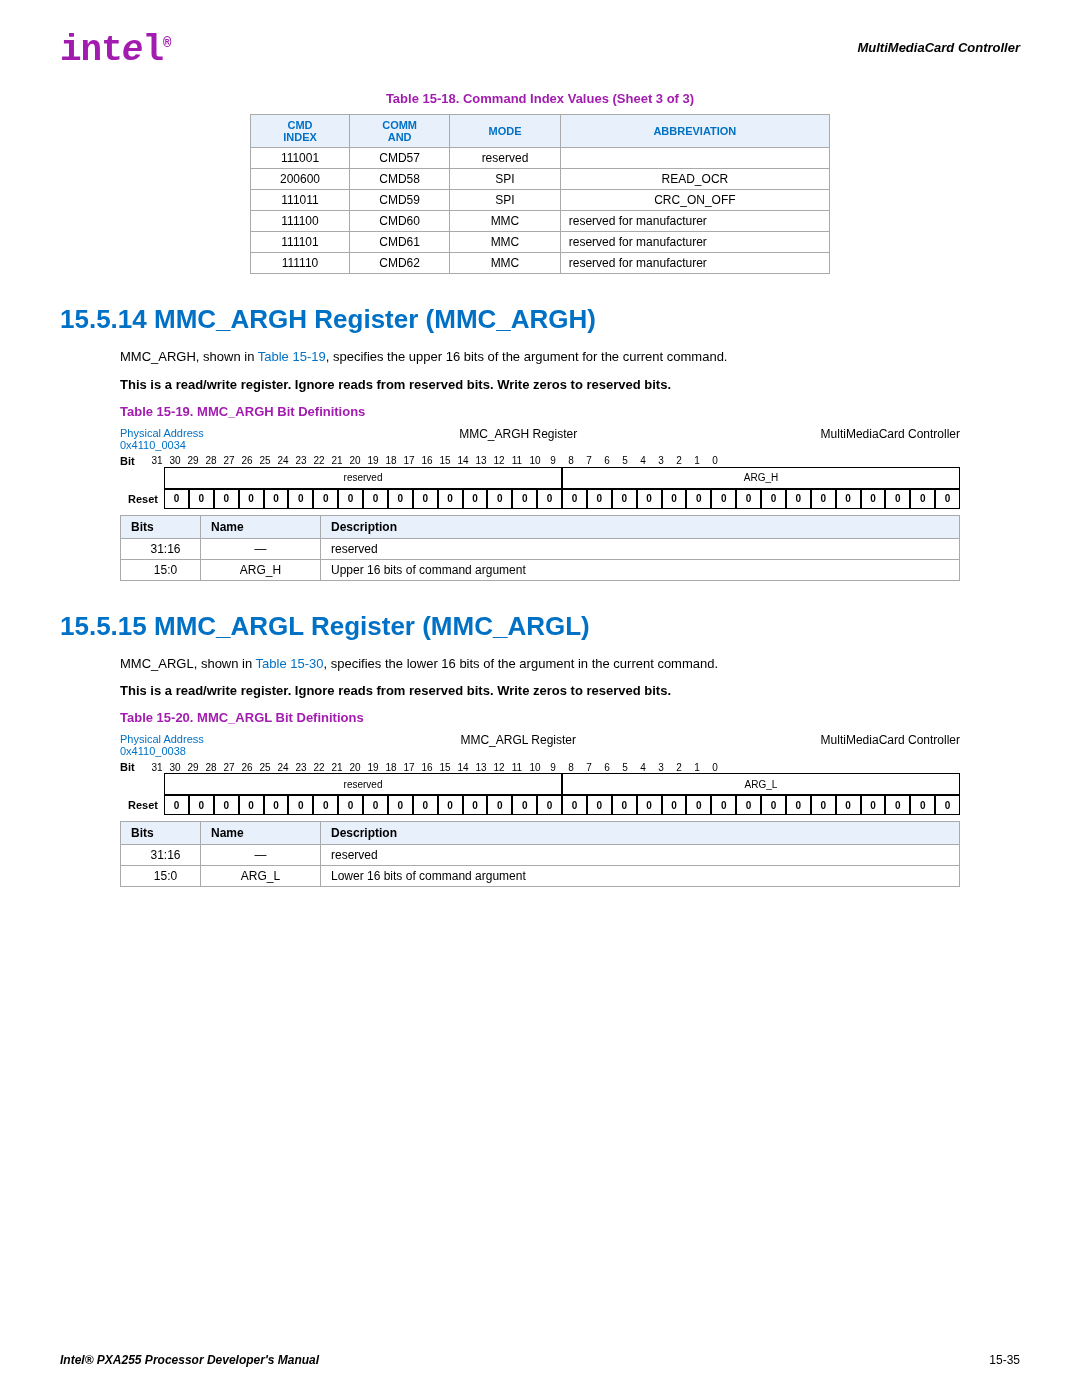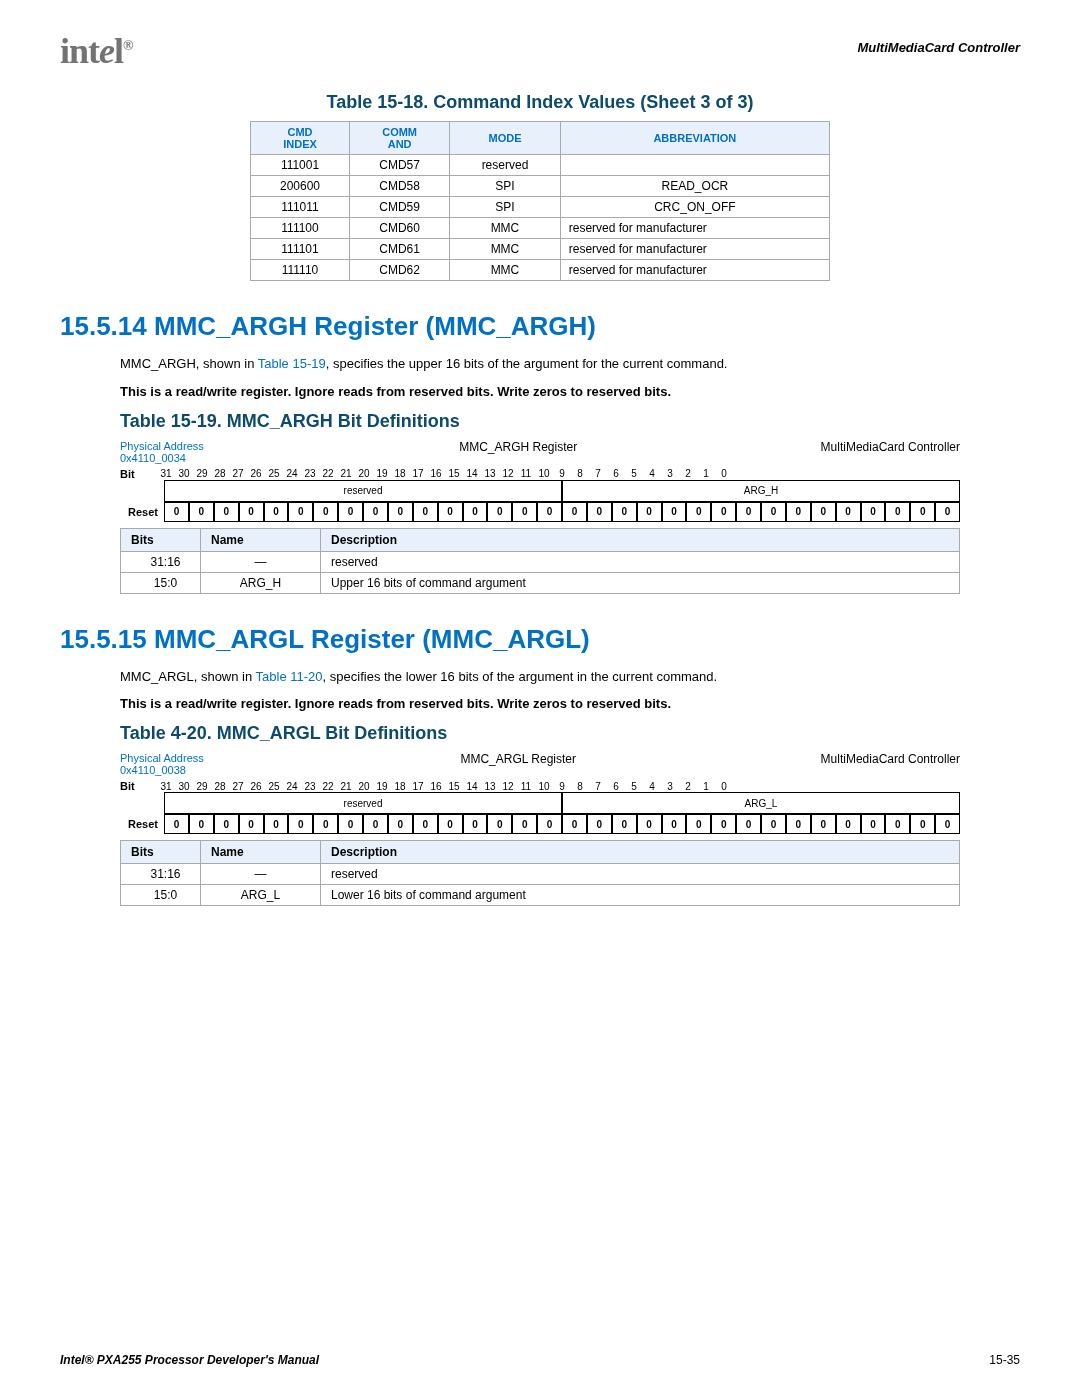--- a/index.html
+++ b/index.html
@@ -17,37 +17,37 @@
     
     .page-header {
       display: flex;
       justify-content: space-between;
       align-items: flex-start;
       margin-bottom: 20px;
     }
     .intel-logo {
       font-size: 36px;
       font-weight: bold;
-      font-family: Liberation Serif, serif;
-      color: #737373;
+      font-family: Liberation Mono, monospace;
+      color: #a21caf;
       letter-spacing: -1px;
     }
     .header-right {
       font-size: 13px;
       font-style: italic;
       font-weight: bold;
       color: #000;
       text-align: right;
       padding-top: 10px;
     }
 
     
     .section-title {
-      color: #0c4a6e;
-      font-size: 18px;
+      color: #a21caf;
+      font-size: 13px;
       font-weight: bold;
       margin-bottom: 8px;
       text-align: center;
     }
 
     
     .table-container {
       margin: 0 auto 30px auto;
       max-width: 580px;
     }
@@ -123,21 +123,20 @@
     }
     .bit-label {
       font-size: 11px;
       font-weight: bold;
       margin-right: 6px;
       min-width: 22px;
     }
     .bit-nums {
       display: flex;
       gap: 0;
-      margin-left: 9px;
     }
     .bit-num {
       width: 18px;
       text-align: center;
       font-size: 10px;
     }
 
     
     .reg-visual {
       margin: 0 60px;
@@ -474,27 +473,27 @@
         </tr>
       </tbody>
     </table>
   </div>
 </div>
 
 <div>
   <div class="chapter-heading">15.5.15   MMC_ARGL Register (MMC_ARGL)</div>
 
   <div class="body-text">
-    MMC_ARGL, shown in <a class="inline-link">Table 11-20</a>, specifies the lower 16 bits of the argument in the current command.
+    MMC_ARGL, shown in <a class="inline-link">Table 15-30</a>, specifies the lower 16 bits of the argument in the current command.
   </div>
 
   <div class="bold-note">This is a read/write register. Ignore reads from reserved bits. Write zeros to reserved bits.</div>
 
   <div class="bit-def-section">
-    <div class="section-title" style="margin-left:60px; text-align:left;">Table 4-20. MMC_ARGL Bit Definitions</div>
+    <div class="section-title" style="margin-left:60px; text-align:left;">Table 15-20. MMC_ARGL Bit Definitions</div>
 
     <div class="reg-info-row">
       <div class="reg-info-left">
         <div style="color:#0071c5; font-size:11px;">Physical Address</div>
         <div style="color:#0071c5; font-size:11px;">0x4110_0038</div>
       </div>
       <div class="reg-info-center">MMC_ARGL Register</div>
       <div class="reg-info-right">MultiMediaCard Controller</div>
     </div>
 

